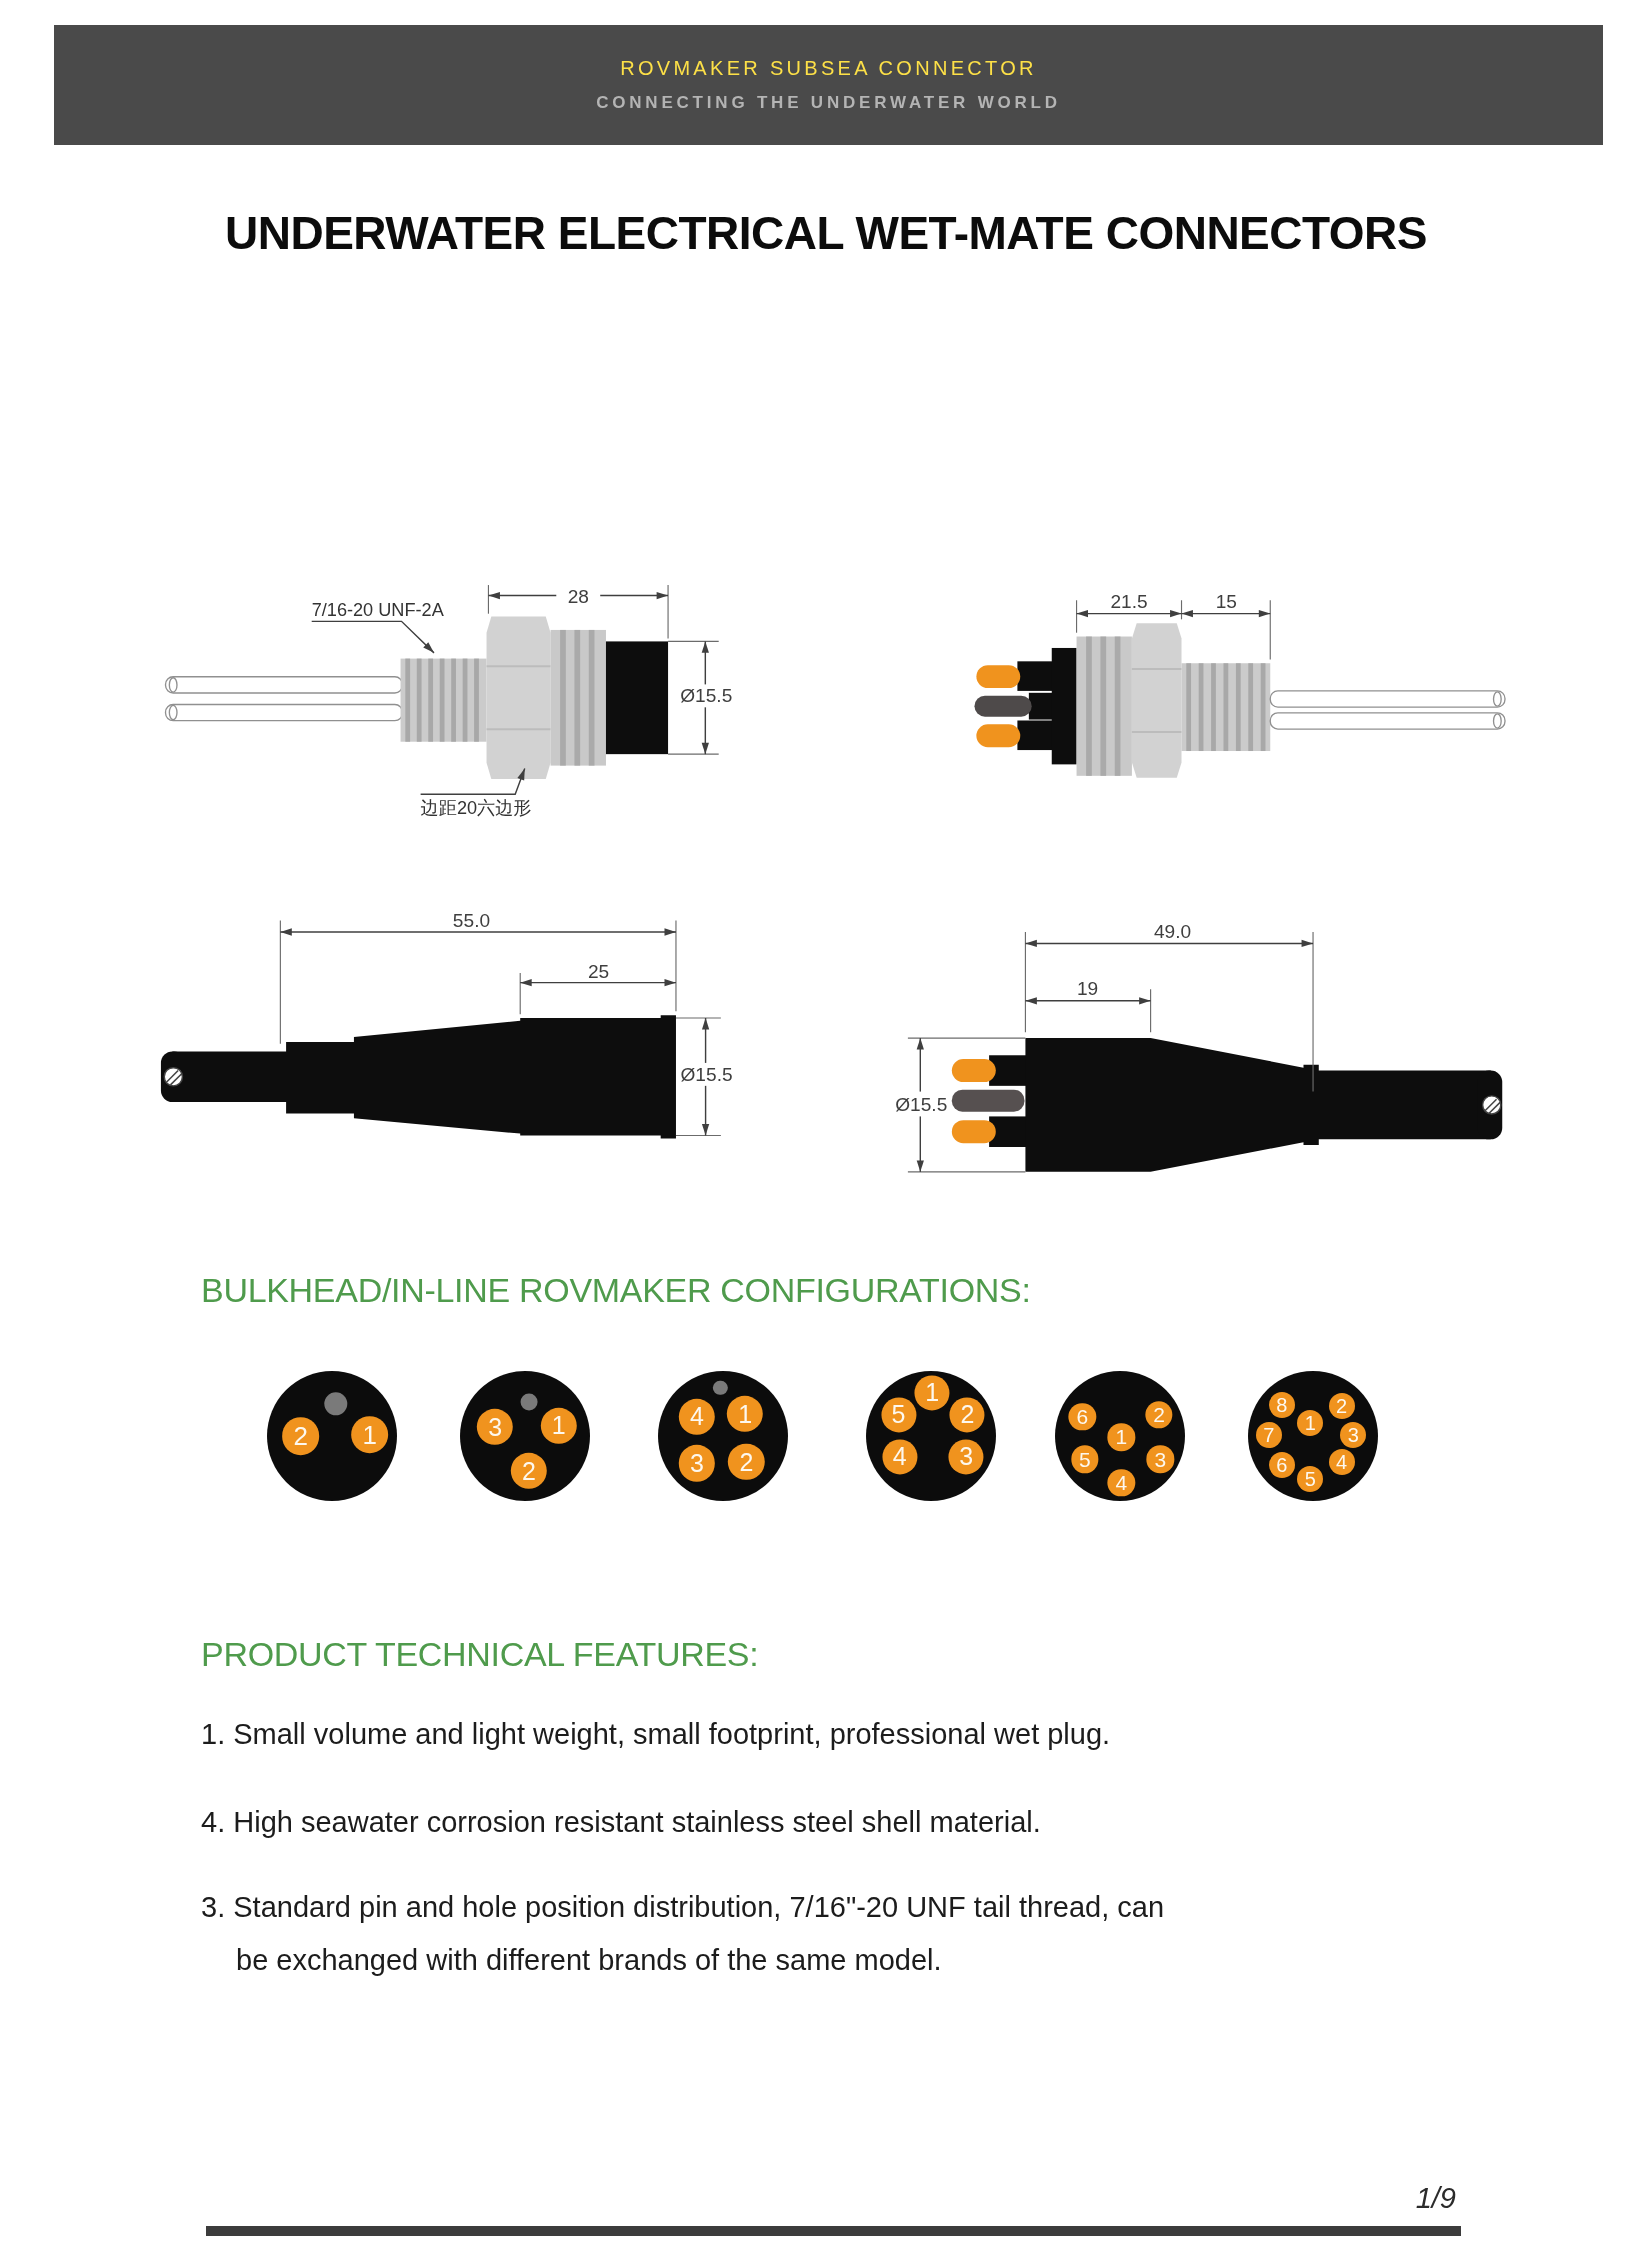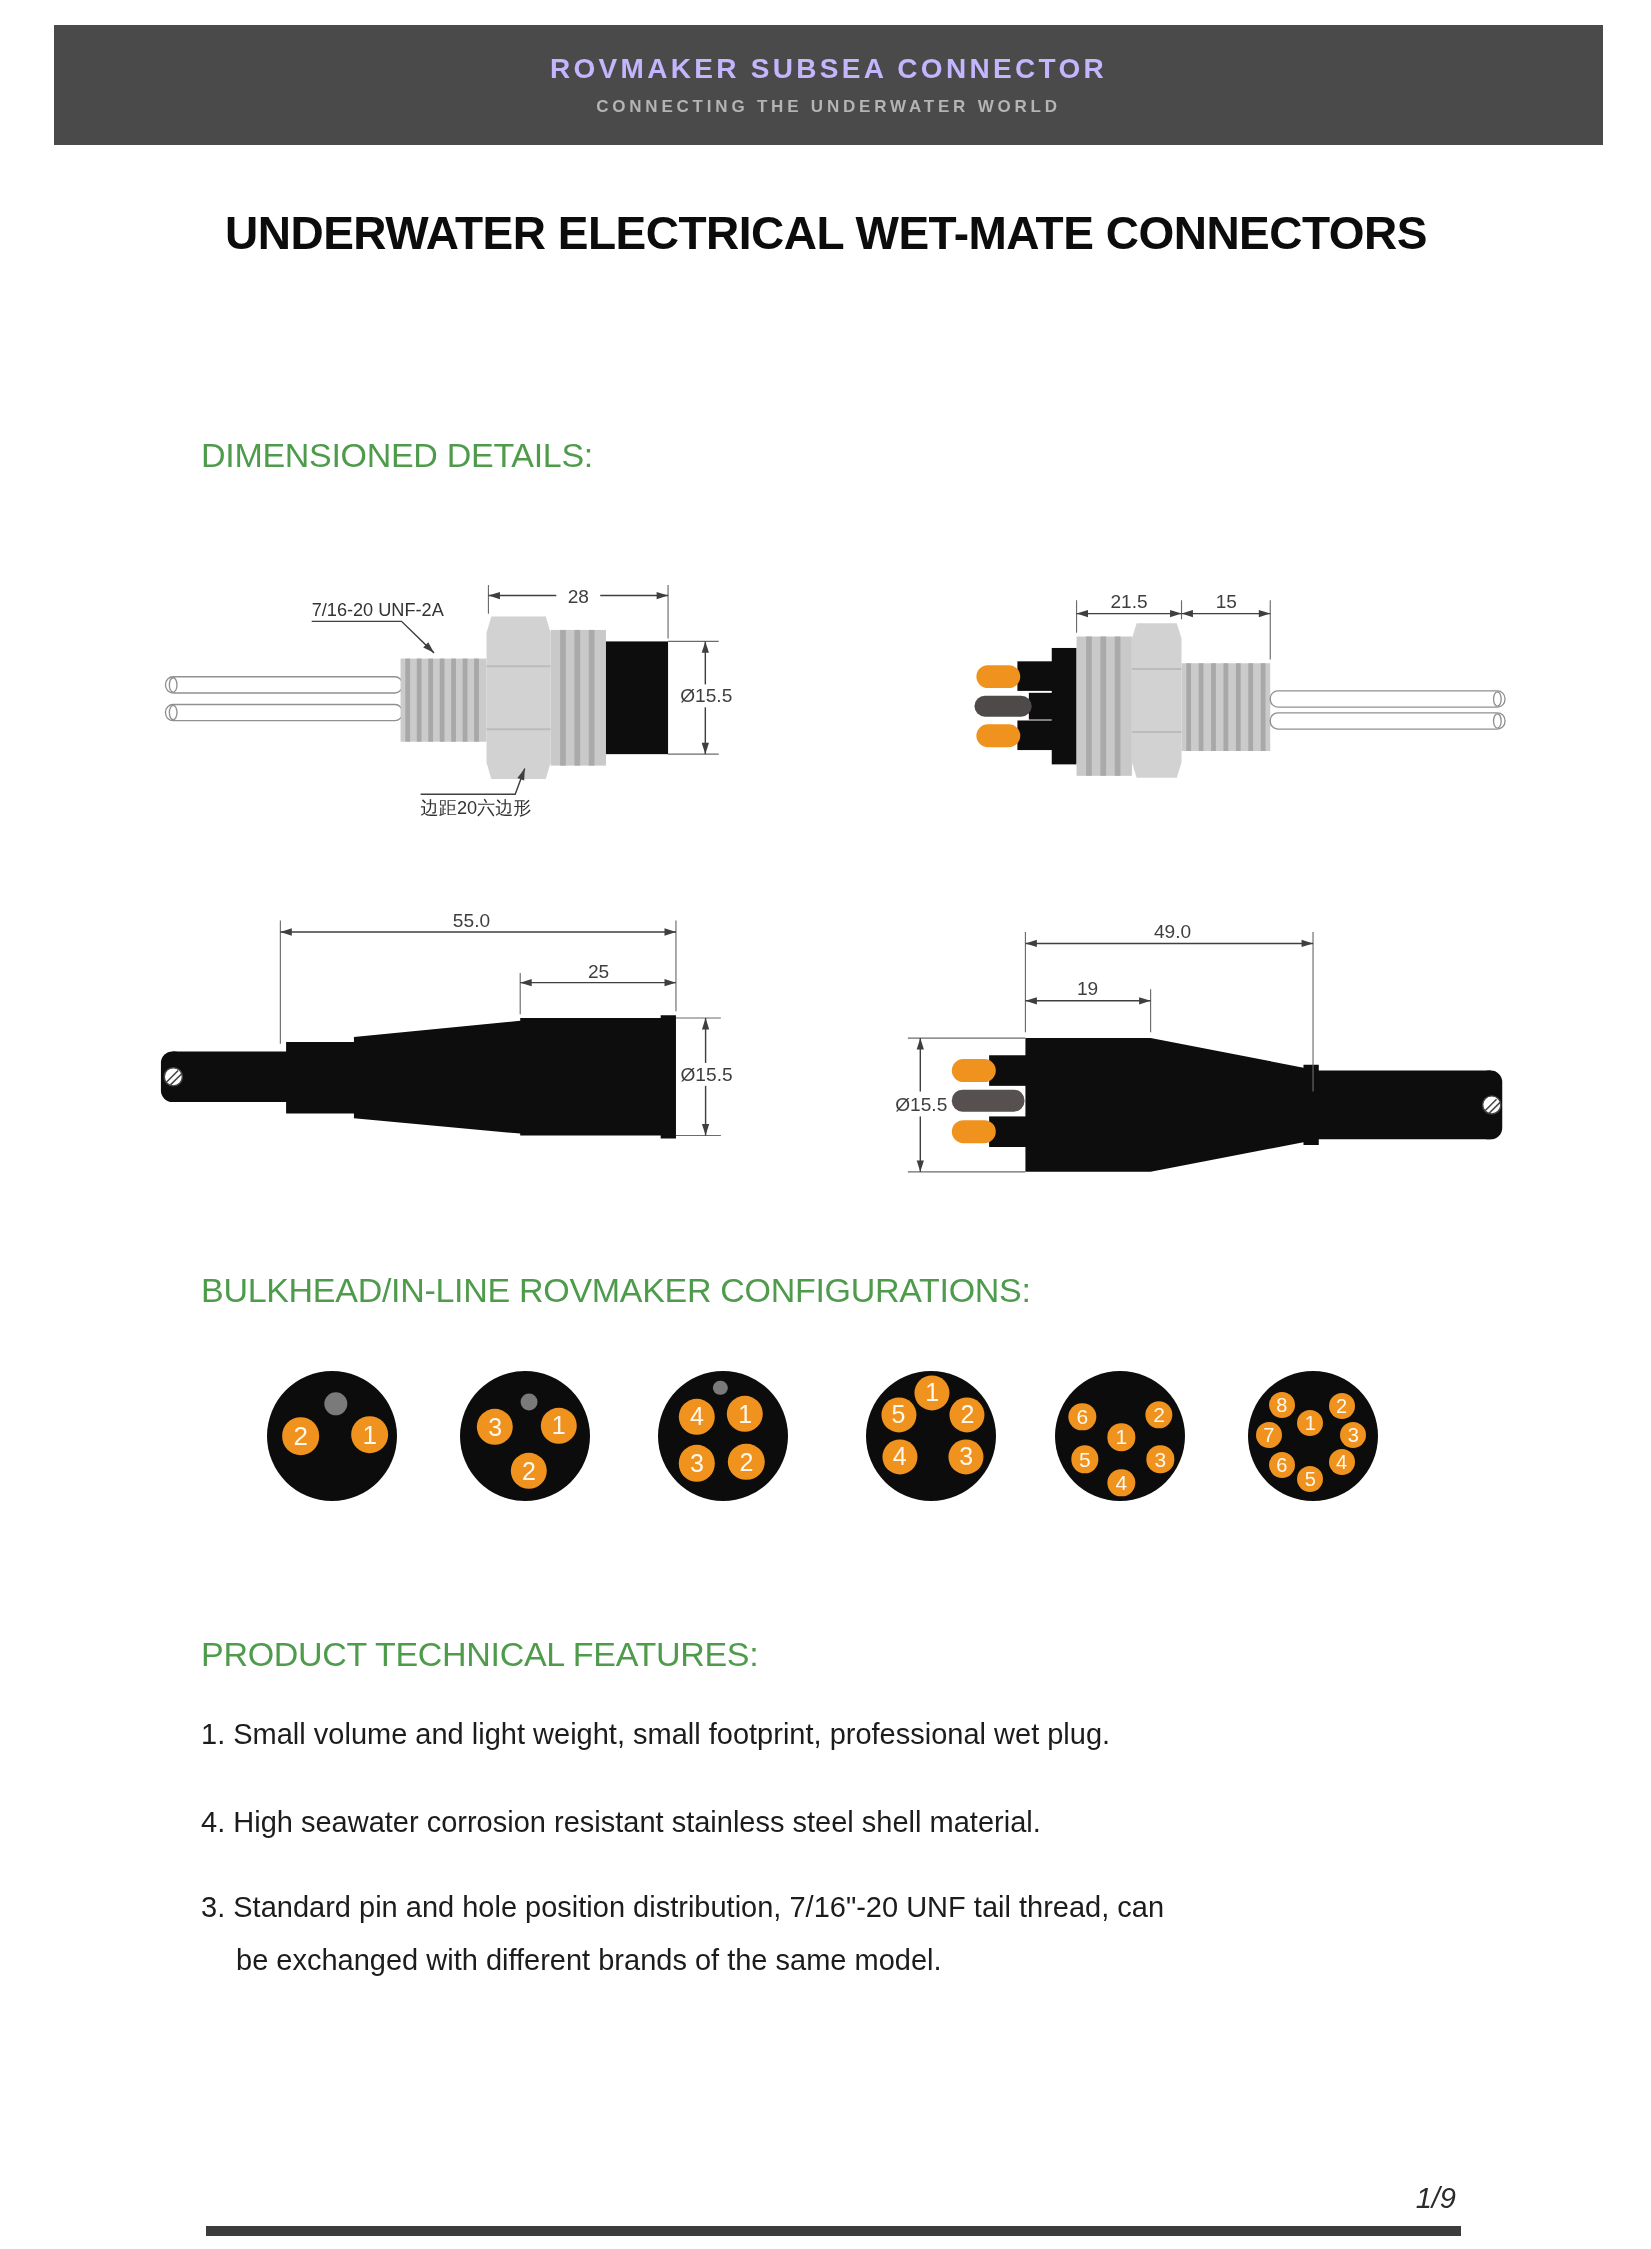--- a/index.html
+++ b/index.html
@@ -2,21 +2,21 @@
 <html><head>
 <meta charset="utf-8">
 <style>
   html,body{margin:0;padding:0;background:#ffffff;}
   .page{position:relative;width:1652px;height:2249px;background:#fff;
         font-family:"Liberation Sans", sans-serif;overflow:hidden;}
   
   .header-bar{position:absolute;left:54px;top:25px;width:1549px;height:120px;
               background:#4a4a4a;display:flex;flex-direction:column;align-items:center;
               justify-content:center;gap:12.4px;}
-  .brand{color:#c4b5fd;font-size:28px;font-weight:bold;letter-spacing:3.3px;white-space:nowrap;}
+  .brand{color:#fde047;font-size:20px;font-weight:normal;letter-spacing:3.3px;white-space:nowrap;}
   .tagline{color:#b4b4b4;font-size:17px;font-weight:bold;letter-spacing:3.8px;white-space:nowrap;}
   
   .doc-title{position:absolute;left:0;top:206px;width:1652px;text-align:center;
              font-size:46px;font-weight:bold;color:#0c0c0c;letter-spacing:-0.5px;white-space:nowrap;}
   .doc-subtitle{position:absolute;left:0;top:284px;width:1652px;text-align:center;
                 font-size:25px;font-weight:bold;color:#0c0c0c;letter-spacing:0px;}
   .green-h{position:absolute;left:201px;font-size:34px;color:#4f9b4c;white-space:nowrap;
            letter-spacing:-0.3px;}
   
   svg{position:absolute;overflow:visible;}
@@ -44,21 +44,20 @@
 
 <div class="page">
 
   <div class="header-bar">
     <div class="brand">ROVMAKER SUBSEA CONNECTOR</div>
     <div class="tagline">CONNECTING THE UNDERWATER WORLD</div>
   </div>
 
   <div class="doc-title">UNDERWATER ELECTRICAL WET-MATE CONNECTORS</div>
 
-  <div class="green-h" style="top:436px">DIMENSIONED DETAILS:</div>
 
   <svg style="left:134px;top:564px" width="621" height="258" viewBox="0 0 650 270">
     <defs>
       <marker id="a1" markerUnits="userSpaceOnUse" markerWidth="14" markerHeight="10" refX="13" refY="5" orient="auto-start-reverse">
         <path d="M13,5 L1,1.2 L1,8.8 Z" fill="#3f3f3f"></path>
       </marker>
     </defs>
     <g>
       <rect x="33" y="118" width="248" height="17" rx="8" class="wire"></rect>
       <ellipse cx="41" cy="126.5" rx="4" ry="7.5" class="wire"></ellipse>

